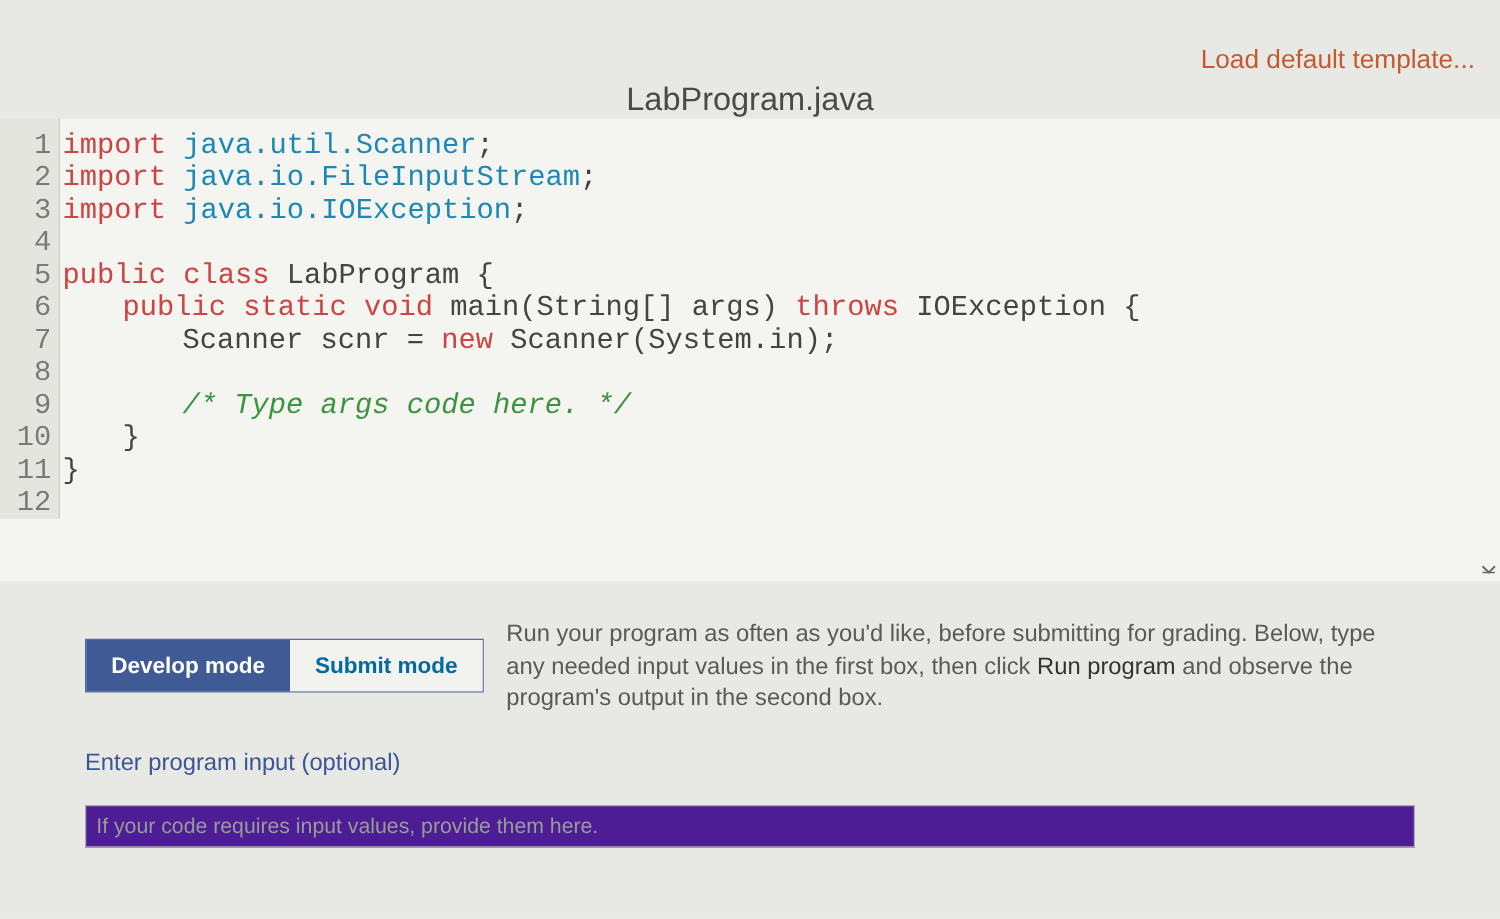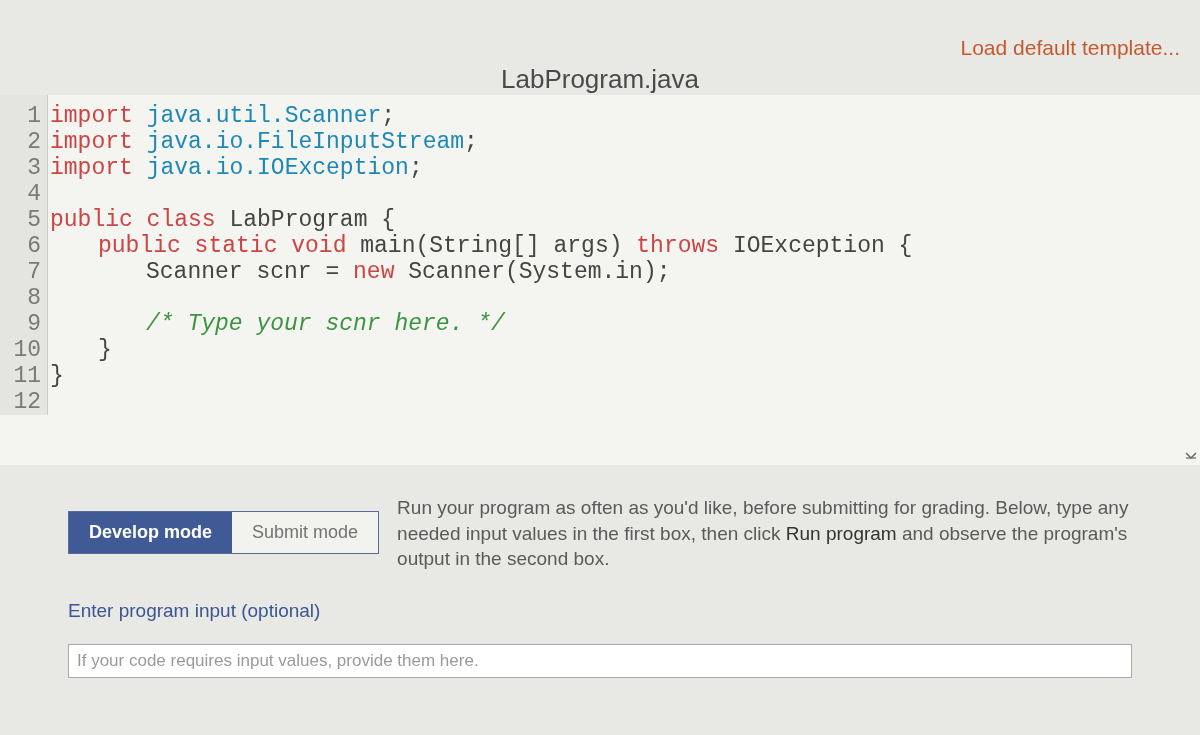--- a/index.html
+++ b/index.html
@@ -106,43 +106,43 @@
       cursor: pointer;
       white-space: nowrap;
     }
     .mode-tab.active {
       background: #3f5a94;
       color: #fff;
       font-weight: 600;
     }
     .mode-tab.inactive {
       background: #f2f2ef;
-      color: #737373;
-      font-weight: 400;
+      color: #0369a1;
+      font-weight: 700;
     }
     .mode-hint {
       font-size: 19px;
       color: #5a5a5a;
       line-height: 1.35;
       padding-top: 2px;
     }
     .mode-hint b {
       font-weight: 400;
       color: #333;
     }
     .input-section-label {
       color: #3b5694;
       font-size: 19px;
       margin-bottom: 22px;
     }
     .input-box {
       width: 100%;
       min-height: 34px;
       border: 1px solid #aaa;
-      background: #ffffff;
+      background: #4c1d95;
       padding: 5px 8px;
       font-size: 17px;
       color: #888;
       font-family: Arial, sans-serif;
     }
     .input-box::placeholder {
       color: #9a9a96;
     }
     .indent1 { padding-left: 48px; }
     .indent2 { padding-left: 96px; }
@@ -173,21 +173,21 @@
     </div>
     <div class="lines">
       <div class="line"><span class="kw-red">import </span><span class="kw-blue">java.util.Scanner</span><span class="txt">;</span></div>
       <div class="line"><span class="kw-red">import </span><span class="kw-blue">java.io.FileInputStream</span><span class="txt">;</span></div>
       <div class="line"><span class="kw-red">import </span><span class="kw-blue">java.io.IOException</span><span class="txt">;</span></div>
       <div class="line"><span class="txt"></span></div>
       <div class="line"><span class="kw-red">public class </span><span class="txt">LabProgram {</span></div>
       <div class="line indent1"><span class="kw-red">public static void </span><span class="txt">main(String[] args) </span><span class="kw-red">throws </span><span class="txt">IOException {</span></div>
       <div class="line indent2"><span class="txt">Scanner scnr = </span><span class="kw-red">new </span><span class="txt">Scanner(System.in);</span></div>
       <div class="line"><span class="txt"></span></div>
-      <div class="line indent2"><span class="comment-green">/* Type your scnr here. */</span></div>
+      <div class="line indent2"><span class="comment-green">/* Type args code here. */</span></div>
       <div class="line indent1"><span class="txt">}</span></div>
       <div class="line"><span class="txt">}</span></div>
       <div class="line"><span class="txt"></span></div>
     </div>
   </div>
   <div class="scroll-hint">
     <svg width="12" height="12" viewBox="0 0 12 12">
         <path d="M1 3 L6 8 L11 3" stroke="#666" stroke-width="1.5" fill="none"></path>
         <line x1="1" y1="8" x2="11" y2="8" stroke="#666" stroke-width="1.2"></line>
       </svg>

